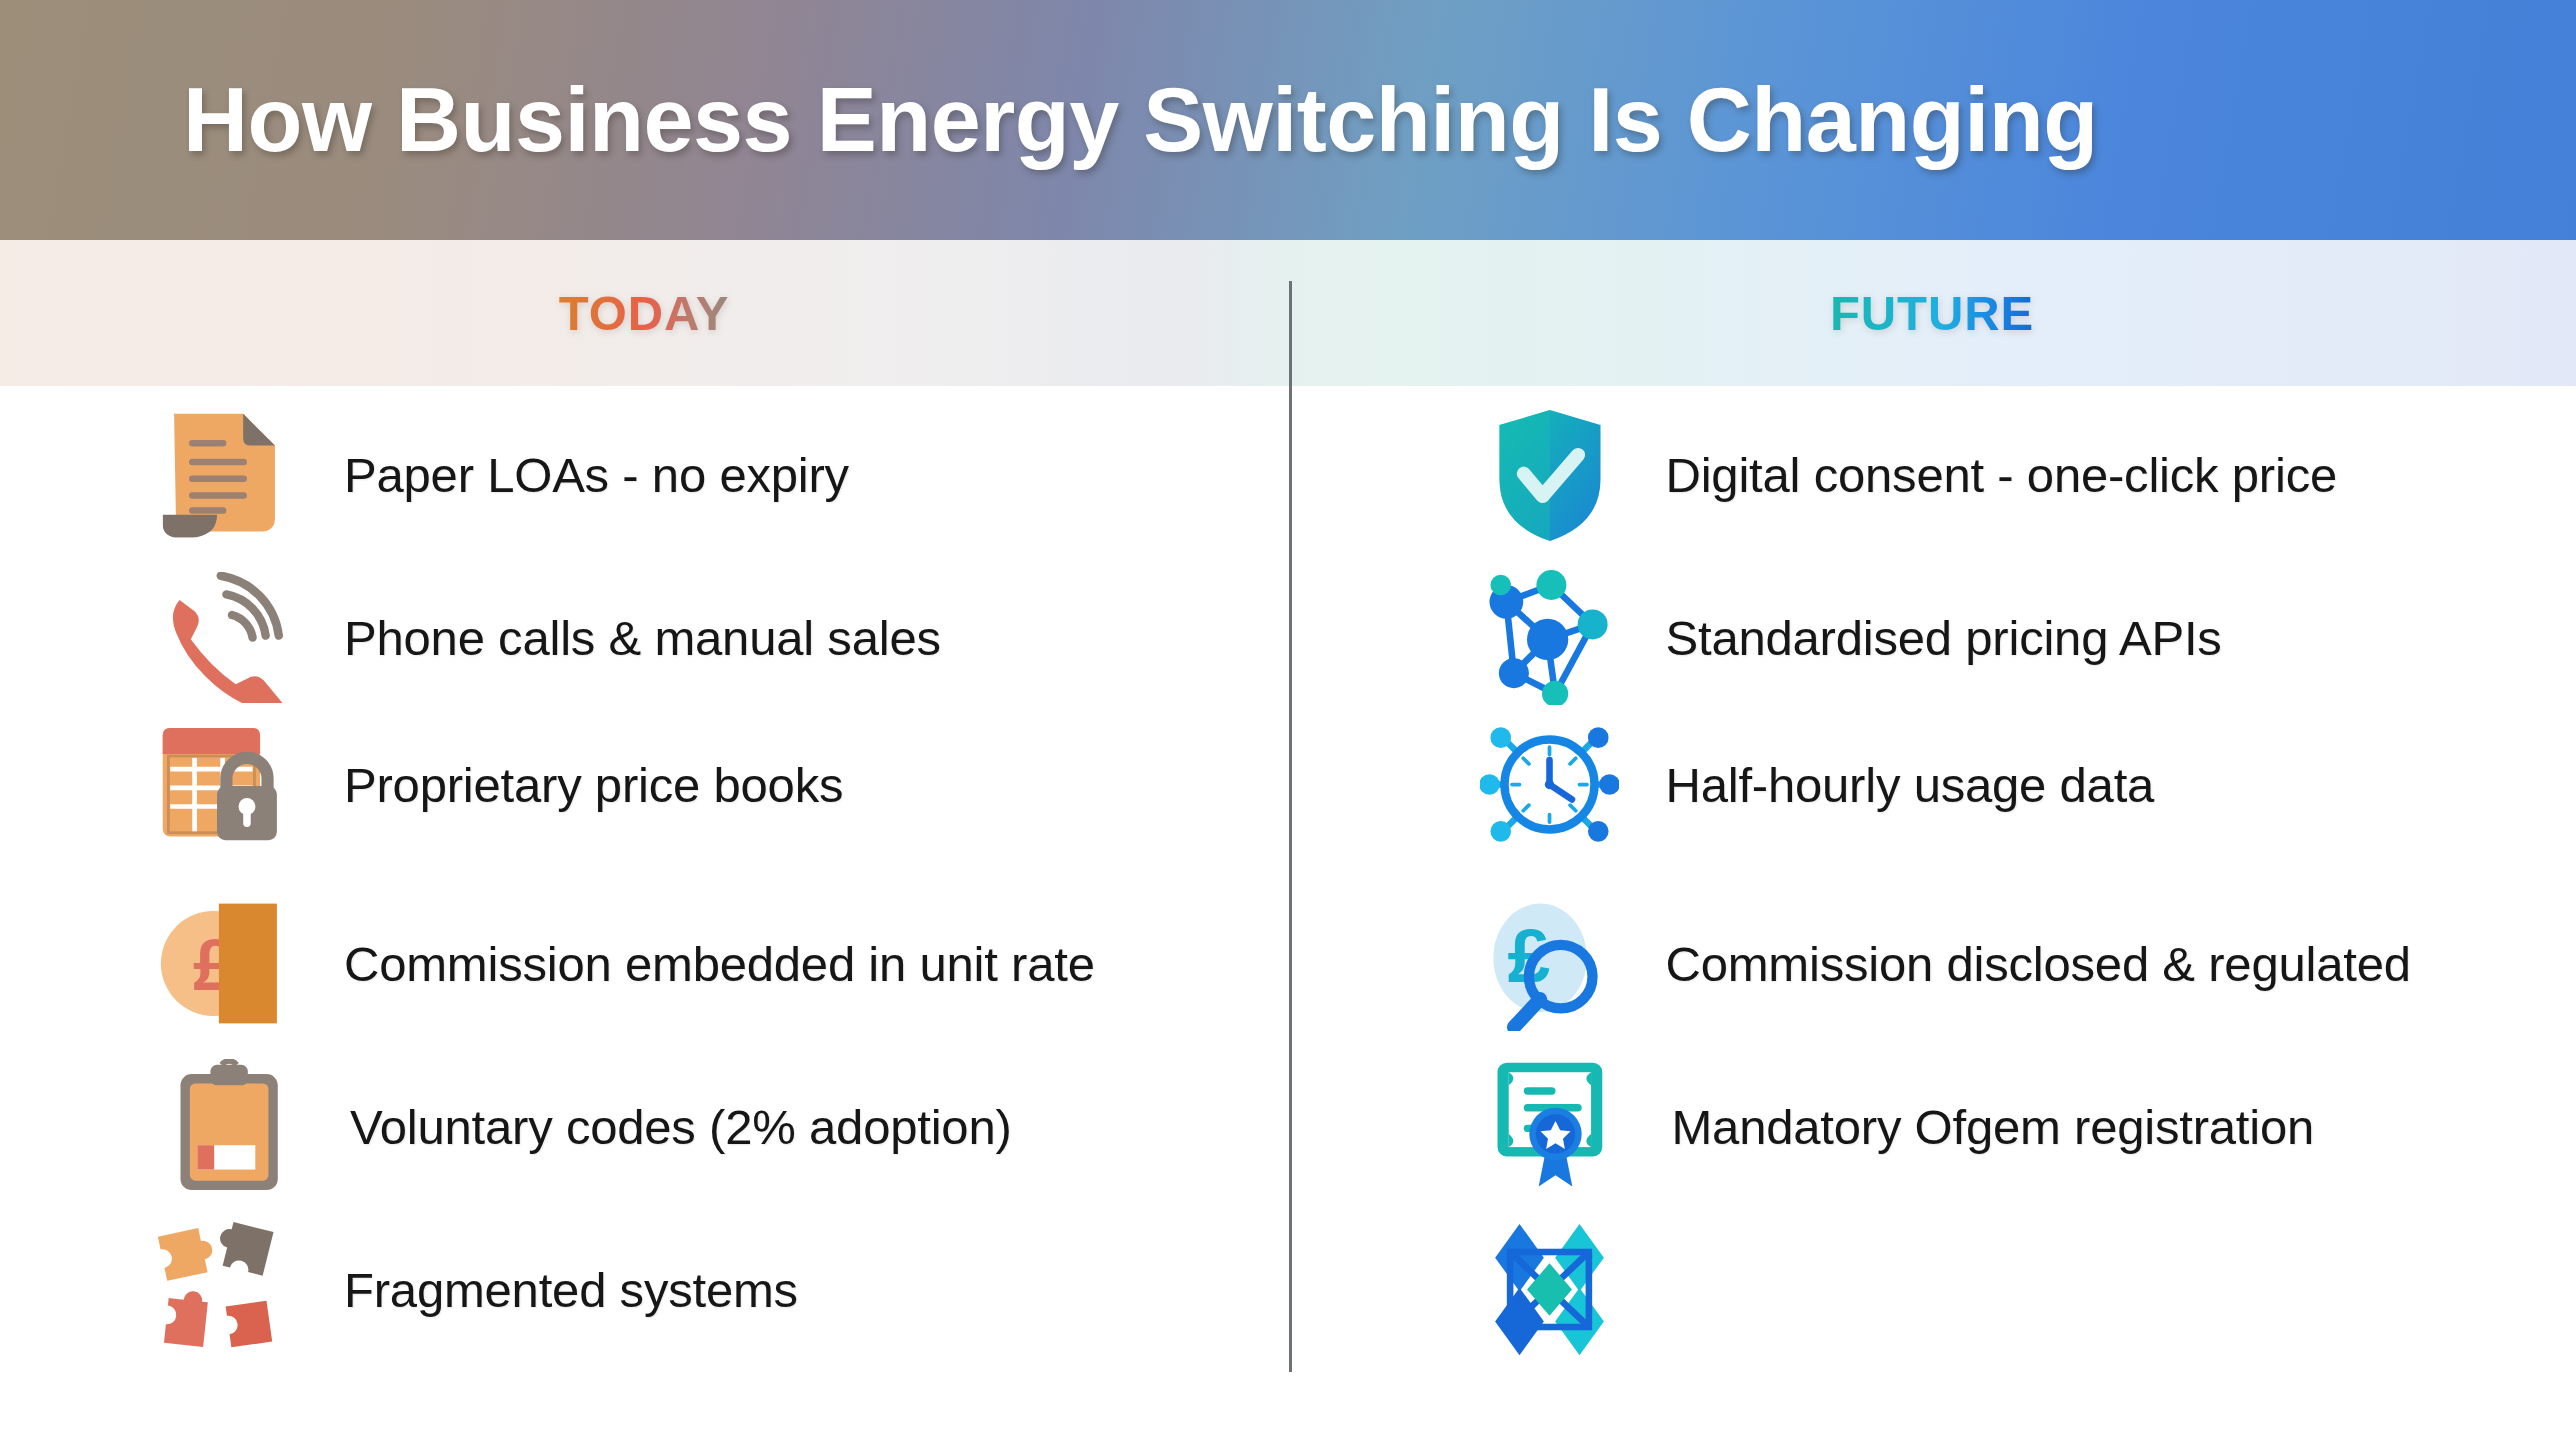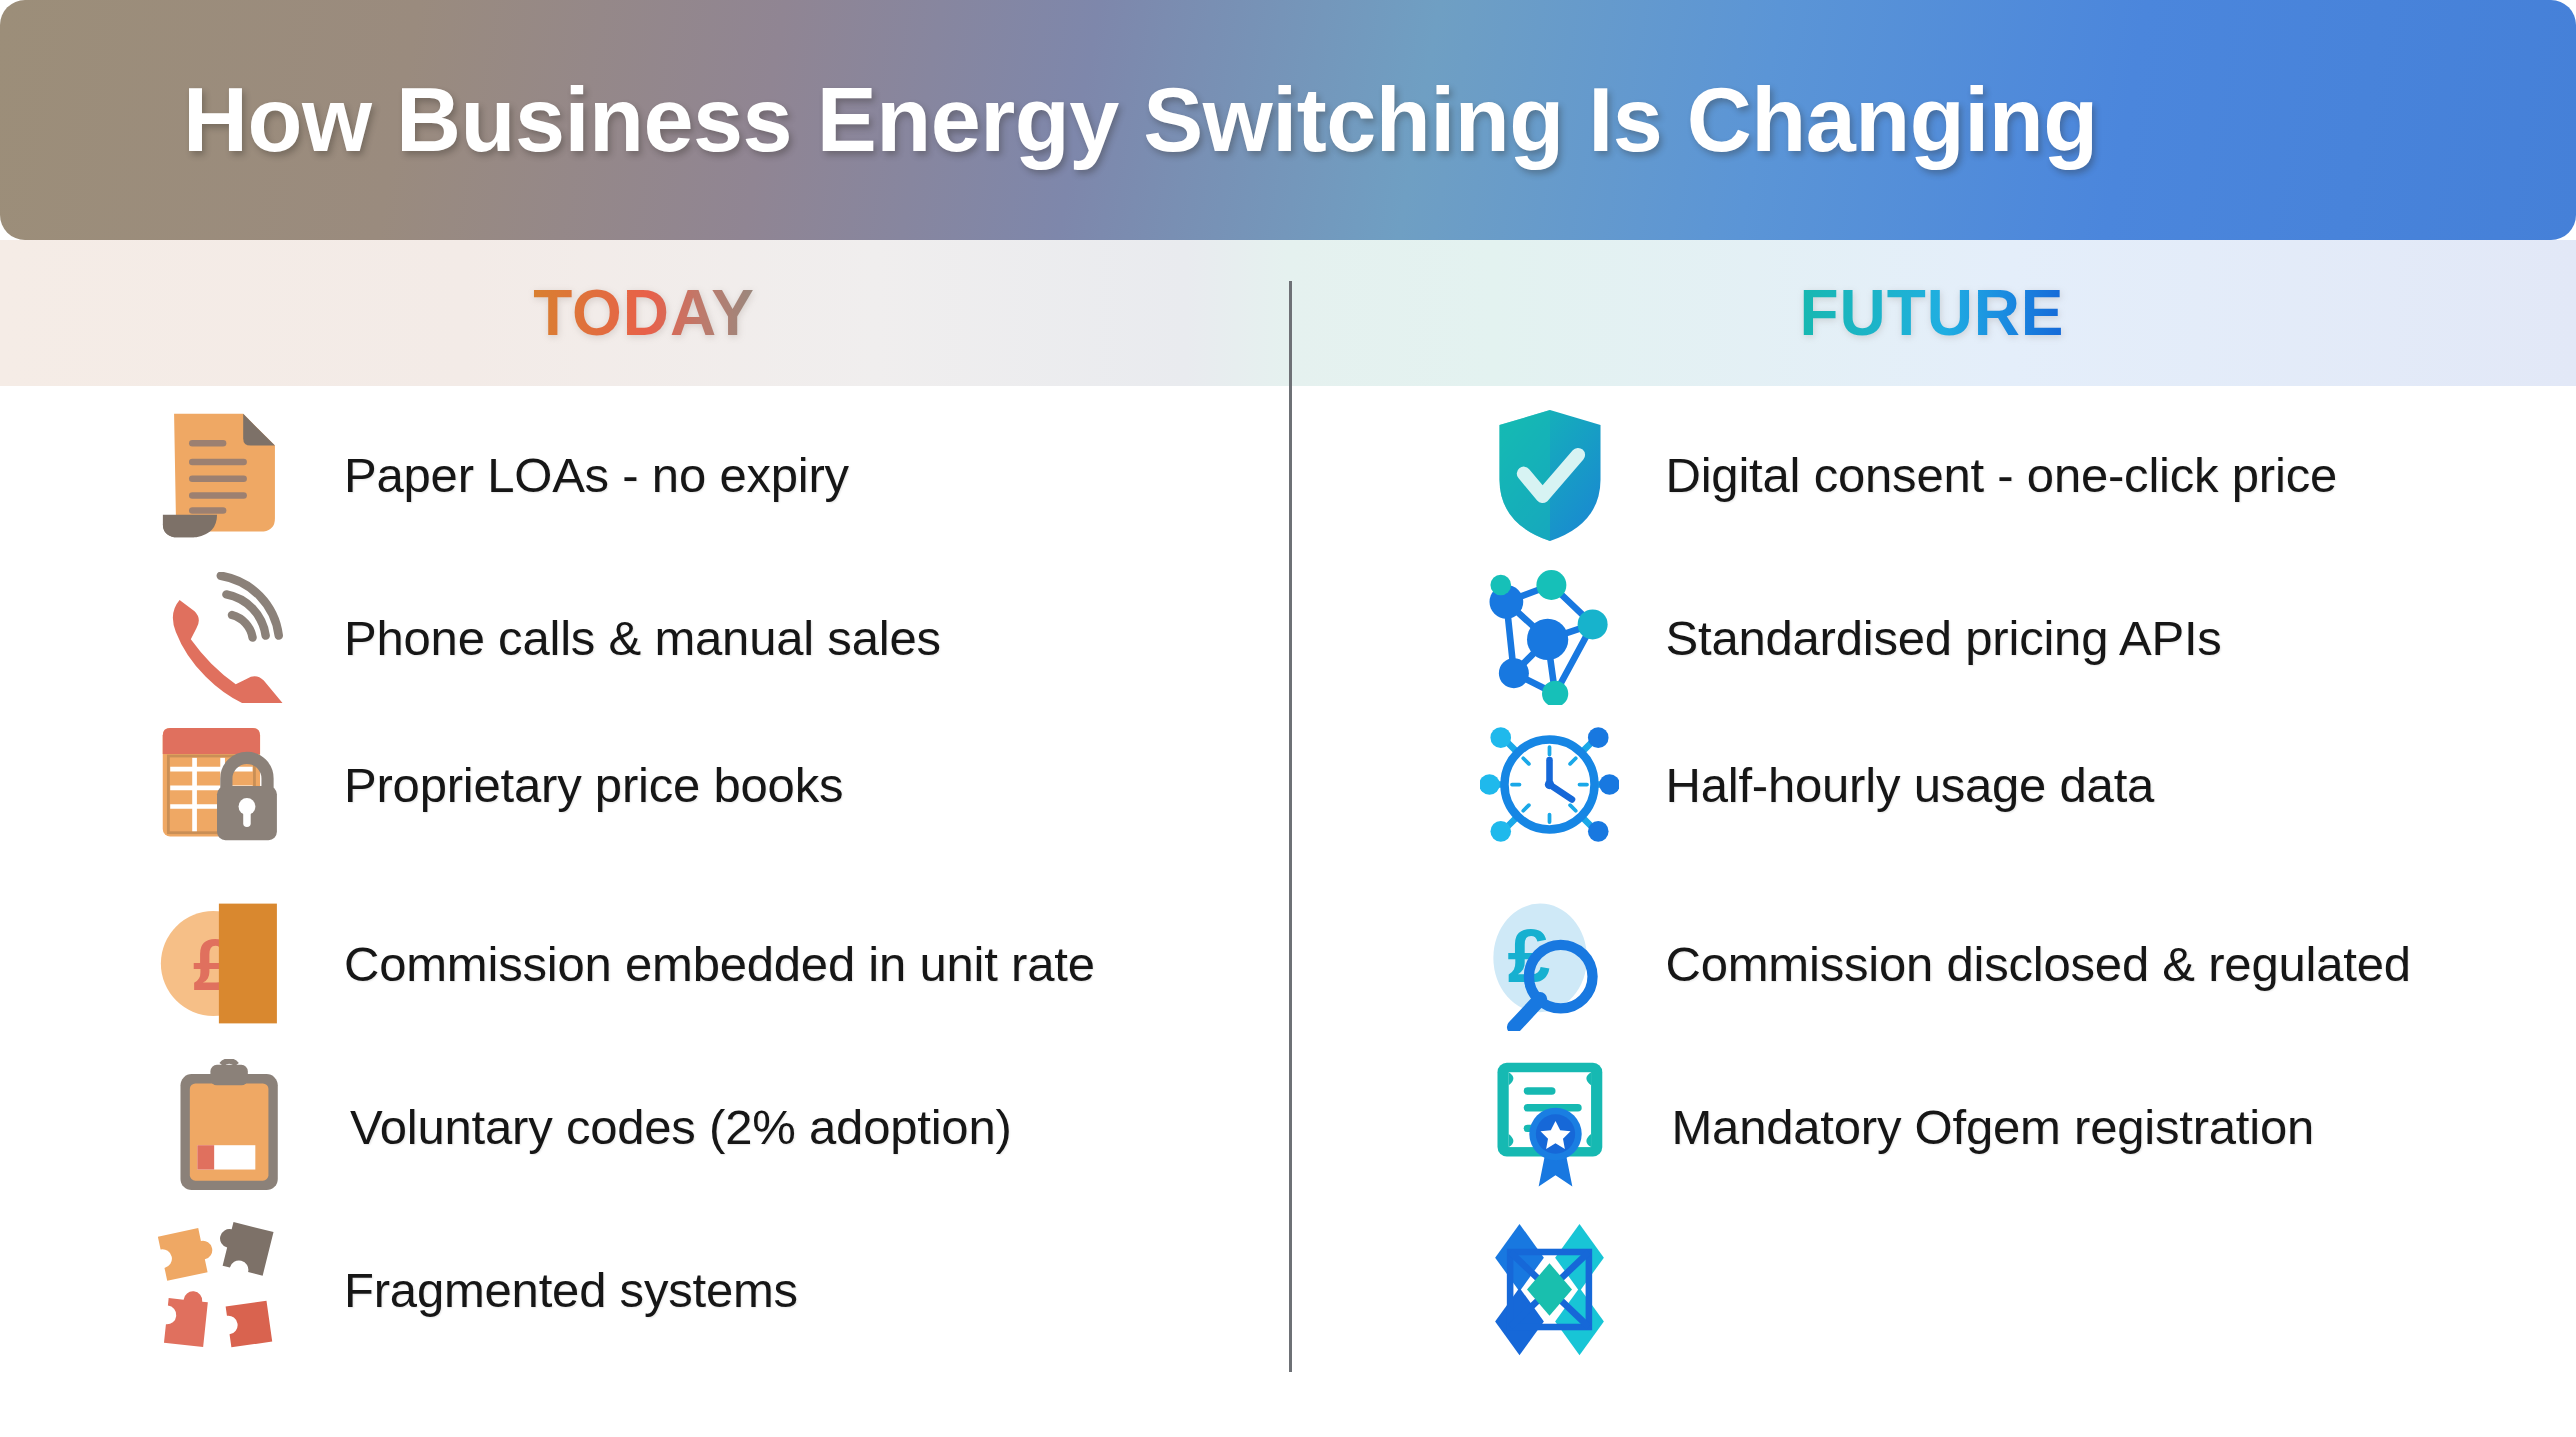--- a/index.html
+++ b/index.html
@@ -10,21 +10,21 @@
     overflow:hidden;
     position:relative;
   }
 
   
   .header {
     position:absolute; left:0; top:0; width:2576px; height:240px;
     background:linear-gradient(100deg,
        #9c8e79 0%, #9a8b7e 16%, #908593 30%, #7e87ab 42%,
        #6f9fc3 55%, #5b95d6 68%, #4b86dc 82%, #4580d8 100%);
-    display:flex; align-items:center;border-radius:25px;
+    display:flex; align-items:center;
   }
   .header-title {
     margin-left:183px;
     font-size:90px;
     font-weight:700;
     color:#ffffff;
     letter-spacing:-0.5px;
     text-shadow:2.8px 3.7px 6.6px rgba(40,35,30,0.30);
     white-space:nowrap;
   }
@@ -32,21 +32,21 @@
   
   .band {
     position:absolute; left:0; top:240px; width:2576px; height:146px;
     background:linear-gradient(90deg,
       #f5ece6 0%, #f3ebe7 18%, #f0eeee 34%, #e9ebef 46%,
       #e5f1ef 50%, #e3f2f0 58%, #e4eefa 78%, #e2e8f7 100%);
     display:flex;
   }
   .band-half { width:50%; display:flex; align-items:center; justify-content:center; }
   .band-title {
-    font-size:64px; font-weight:700; letter-spacing:0.9px;
+    font-size:49px; font-weight:700; letter-spacing:0.9px;
     -webkit-background-clip:text; background-clip:text; color:transparent;
     filter:drop-shadow(1.9px 2.8px 3.7px rgba(120,100,90,0.22));
   }
   .band-title.today {
     background-image:linear-gradient(92deg,#d98030 0%,#e0703c 26%,#e8604a 52%,#bd7a6c 76%,#98897f 100%);
   }
   .band-title.future {
     background-image:linear-gradient(92deg,#17b8b0 0%,#1cb4c8 28%,#20aee2 55%,#1a8ae0 78%,#1668d8 100%);
   }
 

